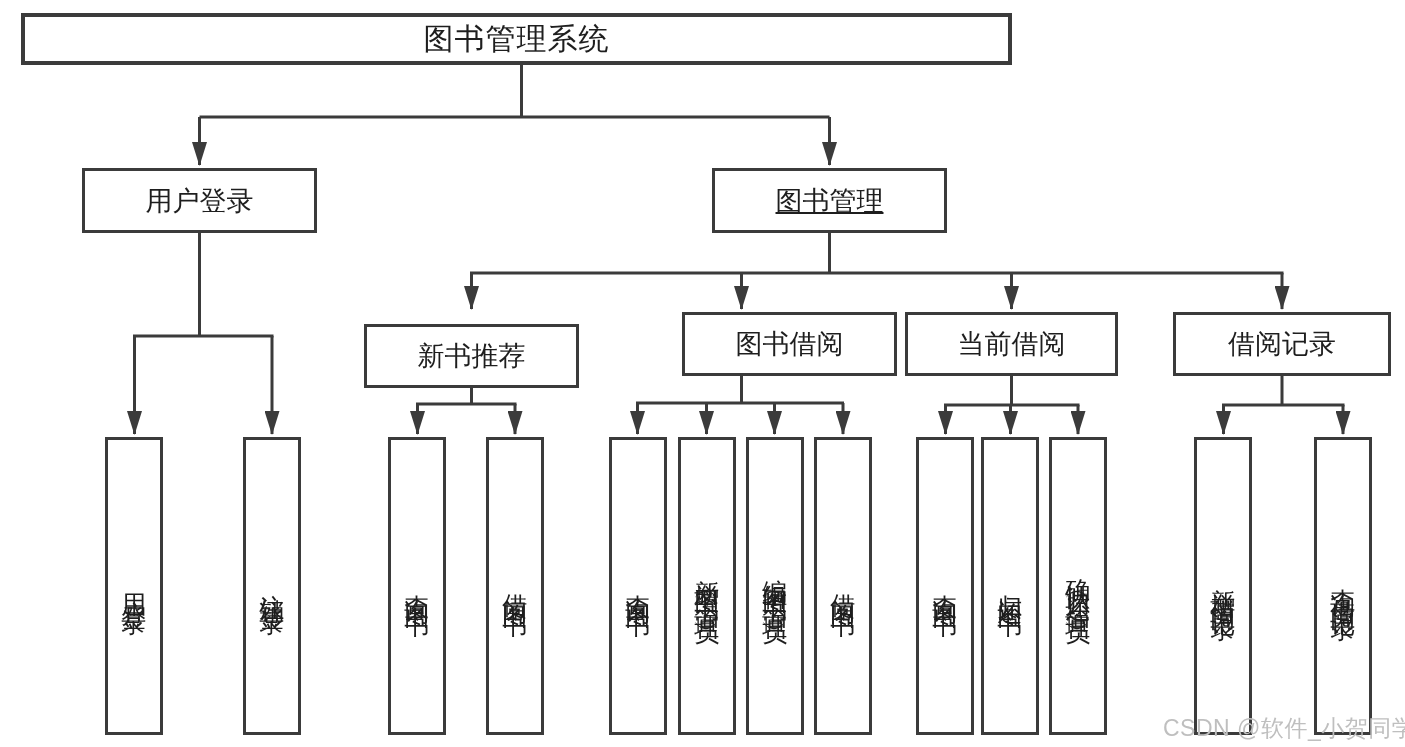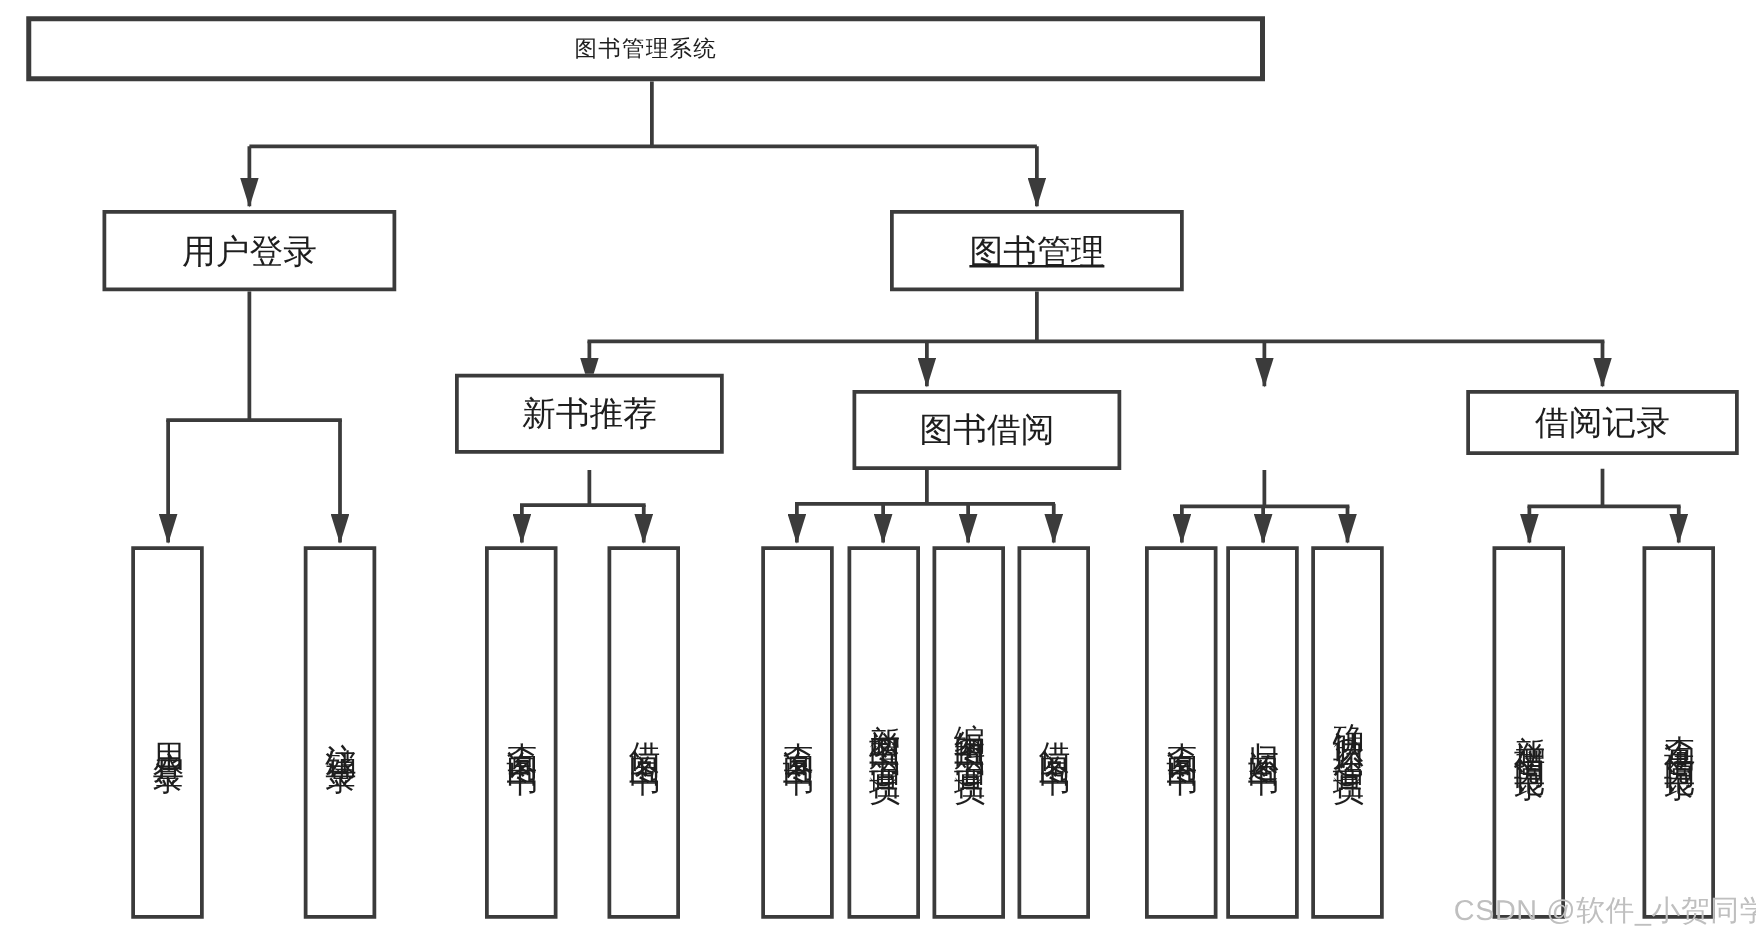--- a/index.html
+++ b/index.html
@@ -15,21 +15,21 @@
   }
   svg.connectors { position:absolute; left:0; top:0; }
   .node {
     position:absolute;
     background:#ffffff;
     border:3px solid #3b3b3b;
     display:flex; align-items:center; justify-content:center;
     text-align:center;
     color:#1e1e1e;
   }
-  .root-node { border-width:4px; font-size:18px; letter-spacing:1px; }
+  .root-node { border-width:4px; font-size:30px; letter-spacing:1px; }
   .h-node { font-size:27px; }
   .leaf { font-size:25px; }
   .leaf .vtext {
     writing-mode:vertical-rl;
     text-orientation:mixed;
     letter-spacing:6px;
     line-height:1.05;
     white-space:nowrap;
   }
   .watermark {
@@ -99,23 +99,24 @@
       <line x1="1223.5" y1="405" x2="1223.5" y2="434" marker-end="url(#ah)"></line>
       <line x1="1343" y1="405" x2="1343" y2="434" marker-end="url(#ah)"></line>
     </g>
   </svg>
 
   <div class="node root-node" style="left:21px; top:13px; width:991px; height:52px;">图书管理系统</div>
 
   <div class="node h-node" style="left:82px; top:168px; width:235px; height:65px;">用户登录</div>
   <div class="node h-node" style="left:712px; top:168px; width:235px; height:65px;text-decoration:underline;">图书管理</div>
 
-  <div class="node h-node" style="left:364px; top:299px; width:215px; height:64px;">新书推荐</div>
+  <div class="node h-node" style="left:364px; top:324px; width:215px; height:64px;">新书推荐</div>
   <div class="node h-node" style="left:634px; top:312px; width:215px; height:64px;margin-left:48px;">图书借阅</div>
-  <div class="node h-node" style="left:1173px; top:312px; width:218px; height:52px;">借阅记录</div>
+  <div class="node h-node" style="left:905px; top:312px; width:213px; height:64px;">当前借阅</div>
+  <div class="node h-node" style="left:1173px; top:312px; width:218px; height:64px;">借阅记录</div>
 
   <div class="node leaf" style="left:105px; top:437px; width:58px; height:298px;">
     <span class="vtext">用户登录</span>
   </div>
   <div class="node leaf" style="left:243px; top:437px; width:58px; height:298px;">
     <span class="vtext">注销登录</span>
   </div>
 
   <div class="node leaf" style="left:388px; top:437px; width:58px; height:298px;">
     <span class="vtext">查询图书</span>

